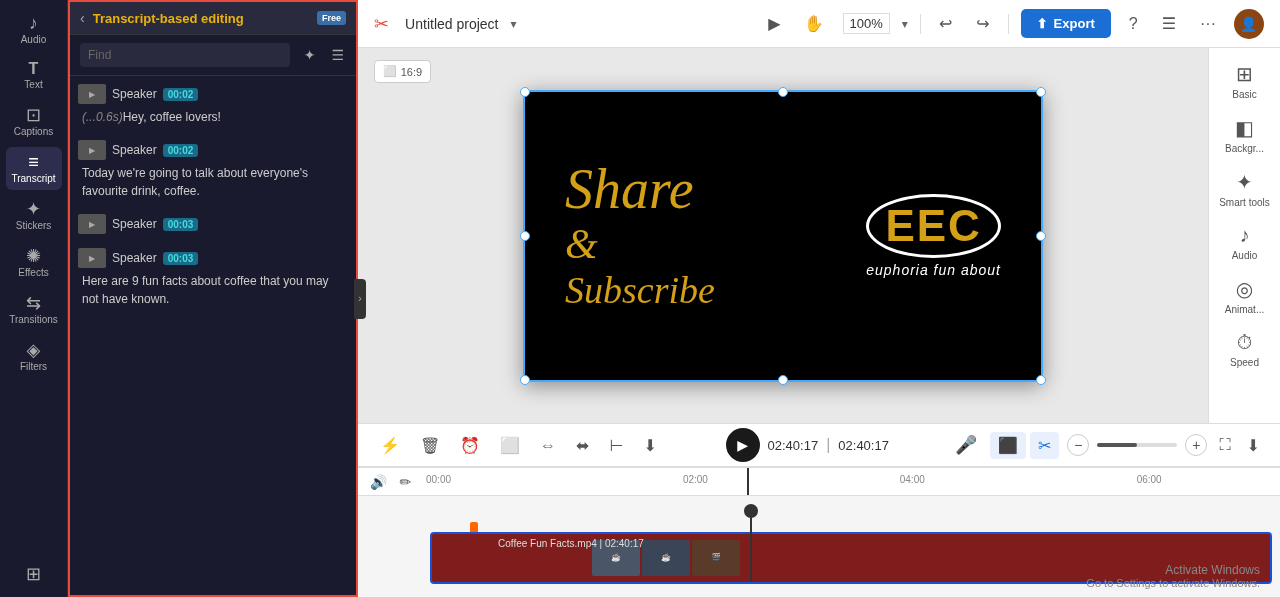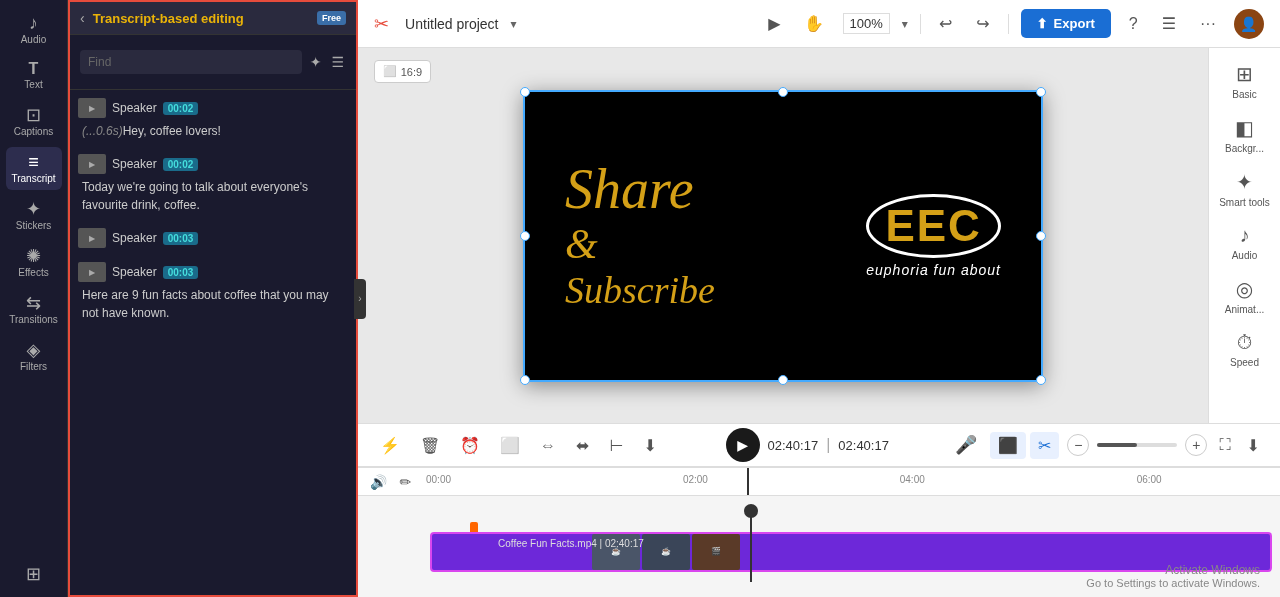--- a/index.html
+++ b/index.html
@@ -65,22 +65,22 @@
       background: #3a6ea8;
       color: #fff;
       font-size: 9px;
       padding: 2px 5px;
       border-radius: 3px;
       font-weight: bold;
     }
     .transcript-search-row {
       display: flex;
       align-items: center;
-      padding: 15px 10px;
-      gap: 6px;
+      padding: 8px 10px;
+      gap: 12px;
       border-bottom: 1px solid #333;
     }
     .transcript-search {
       flex: 1;
       background: #2a2a3e;
       border: none;
       border-radius: 4px;
       padding: 5px 8px;
       color: #ccc;
       font-size: 12px;
@@ -543,27 +543,27 @@
     .tracks-container {
       flex: 1;
       position: relative;
       height: 70px;
     }
     .video-track {
       position: absolute;
       top: 20px;
       left: 0;
       right: 0;
-      height: 40px;
-      background: #6d28d9;
+      height: 52px;
+      background: #7f1d1d;
       border-radius: 4px;
       overflow: hidden;
       display: flex;
       align-items: center;
-      border: 2px solid #d946ef;
+      border: 2px solid #1d4ed8;
     }
     .track-marker {
       position: absolute;
       top: 10px;
       left: 40px;
       width: 8px;
       height: 24px;
       background: #ff6600;
       border-radius: 2px;
     }

